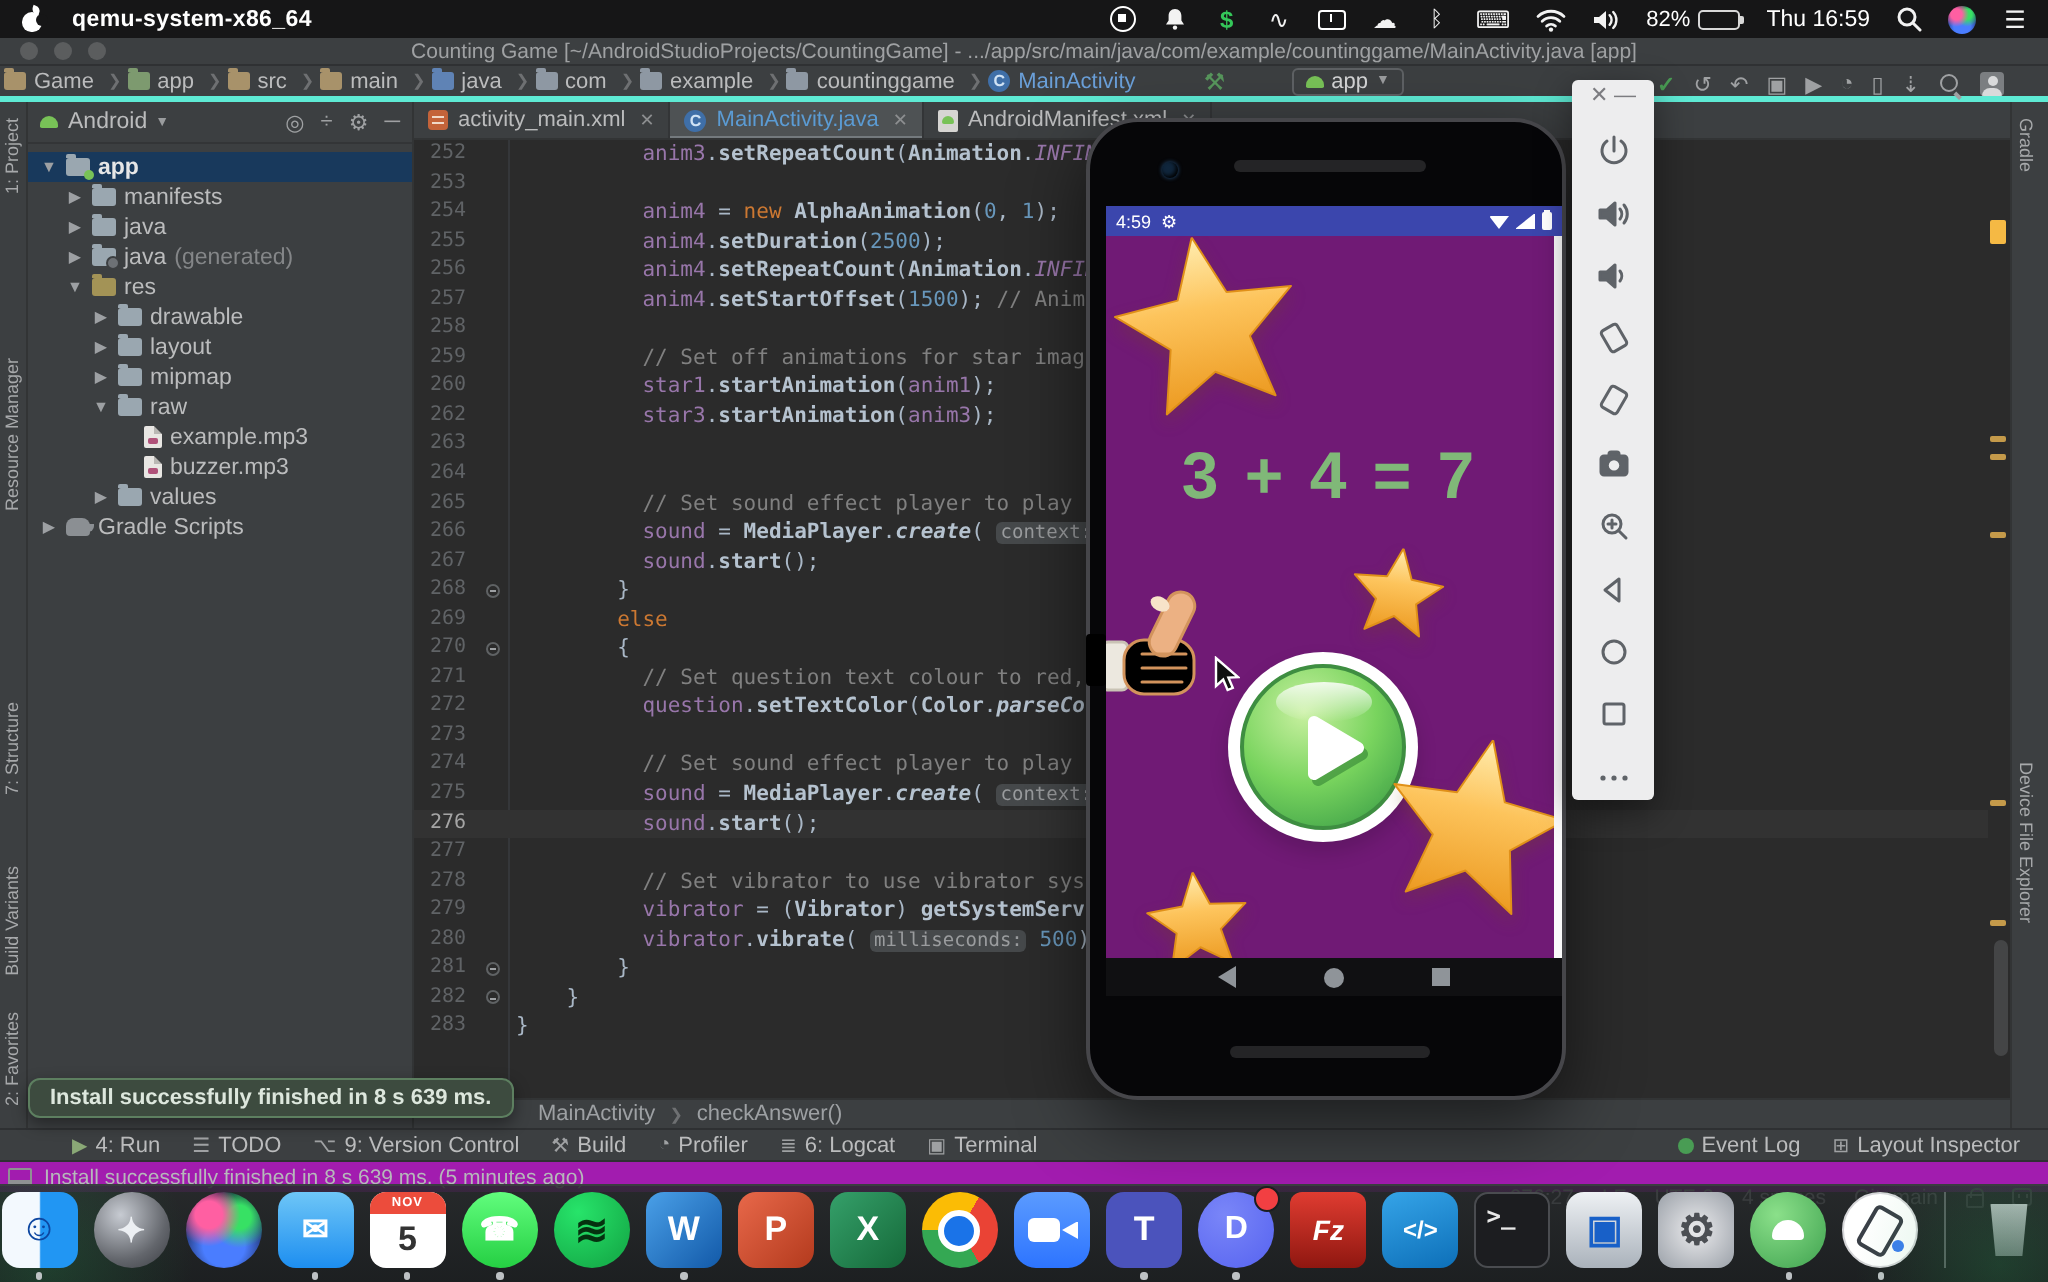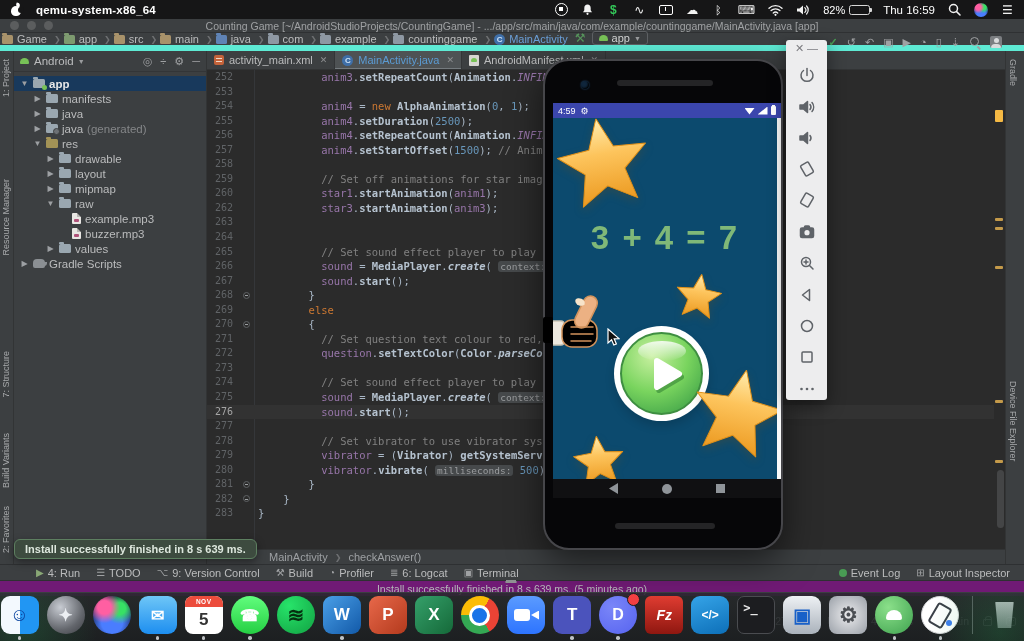--- a/index.html
+++ b/index.html
@@ -33,22 +33,22 @@
   .clock { font-size:11.5px; }
 
   
   #ide { position:absolute; left:0; top:19px; width:1024px; height:573px; background:#3c3f41; }
   #titlebar { position:absolute; left:0; top:0; width:100%; height:14px; background:#3c3f41; border-bottom:1px solid #2f3133;
               display:flex; align-items:center; }
   .lights { display:flex; gap:8px; margin-left:10px; }
   .light { width:9px; height:9px; border-radius:50%; background:#5b5d5e; }
   #titlebar .wtitle { position:absolute; left:0; right:0; text-align:center; font-size:10.5px; color:#9fa1a3; }
 
-  #navbar { position:absolute; left:0; top:14px; width:100%; height:18px; background:#3c3f41; border-bottom:6px solid #5eead4;
-            display:flex; align-items:flex-end; font-size:11px; color:#bbbcbd; }
+  #navbar { position:absolute; left:0; top:14px; width:100%; height:18px; background:#3c3f41; border-bottom:3px solid #5eead4;
+            display:flex; align-items:center; font-size:11px; color:#bbbcbd;gap:27px; }
   #breadcrumbs { display:flex; align-items:center; list-style:none; padding-left:2px; }
   #breadcrumbs li { display:flex; align-items:center; gap:4px; margin-right:3px; }
   #breadcrumbs .chev { color:#6e7072; font-size:8px; margin-left:3px; }
   .crumb-accent { color:#6a9fd8; }
   .mini-folder { width:11px; height:9px; background:#a8926a; border-radius:1.5px; position:relative; }
   .mini-folder::before { content:""; position:absolute; left:0; top:-2px; width:5px; height:2px; background:inherit; border-radius:1px 1px 0 0; }
   .mini-folder.f-module { background:#7d9a6f; }
   .mini-folder.f-java { background:#5f83b5; }
   .mini-folder.f-pkg { background:#8e98a3; }
   .mini-class { width:11px; height:11px; border-radius:50%; background:#3f6fa8; color:#cfe2f5; font-size:8px; font-weight:bold;
@@ -132,22 +132,22 @@
 
   
   #toolwindow-bar { position:absolute; left:0; top:545px; width:100%; height:16px; background:#3c3f41; border-top:1px solid #2e3032;
                     display:flex; align-items:center; font-size:11px; color:#bbbcbd; }
   #tw-left { display:flex; gap:16px; margin-left:36px; }
   #tw-right { display:flex; gap:16px; margin-left:auto; margin-right:14px; }
   .twi { display:flex; align-items:center; gap:4px; }
   .twi .ic { color:#9fa1a3; font-size:10px; }
   .twi .ic.run { color:#8aa876; }
   .gdot { width:8px; height:8px; border-radius:50%; background:#499c54; display:inline-block; }
-  #statusbar { position:absolute; left:0; top:561px; width:100%; height:16px; background:#701a75; border-top:1px solid #2e3032;
-               display:flex; align-items:center; font-size:10.5px; color:#b6b8ba;flex-direction:column; }
+  #statusbar { position:absolute; left:0; top:561px; width:100%; height:16px; background:#a21caf; border-top:1px solid #2e3032;
+               display:flex; align-items:center; font-size:10.5px; color:#b6b8ba; }
   #sb-corner { width:12px; height:9px; border:1.5px solid #8f9193; border-radius:1px; margin:0 6px 0 4px; position:relative; }
   #sb-corner::after { content:""; position:absolute; left:0; bottom:0; width:100%; height:2.5px; background:#8f9193; }
   #sb-right { margin-left:auto; display:flex; gap:14px; margin-right:8px; align-items:center;margin-top:20px; }
   .sb-lock { width:9px; height:7px; border:1.2px solid #9fa1a3; border-radius:1px; position:relative; margin-top:3px; }
   .sb-lock::before { content:""; position:absolute; left:1px; top:-4px; width:5px; height:4px; border:1.2px solid #9fa1a3; border-bottom:none; border-radius:3px 3px 0 0; }
   .sb-face { width:10px; height:9px; border:1.2px solid #9fa1a3; border-radius:2px; position:relative; }
   .sb-face::before { content:""; position:absolute; left:1.5px; top:2px; width:1.5px; height:1.5px; background:#9fa1a3; box-shadow:4px 0 0 #9fa1a3; }
 
   
   #balloon { position:absolute; left:14px; top:539px; z-index:60; background:#3d4b3f; border:1px solid #5d7f60; border-radius:6px;
@@ -163,21 +163,21 @@
   .side-btn { position:absolute; left:-2px; top:256px; width:10px; height:26px; background:#000; border-radius:2px; z-index:6; }
   #screen { position:absolute; left:8px; top:42px; width:228px; height:395px; overflow:hidden; background:#fafafa; }
   #sbar { position:absolute; left:0; top:0; width:100%; height:15px; background:#3b46ad; color:#fff; display:flex; align-items:center;
           font-size:9px; padding:0 5px; gap:5px; }
   #sbar .gear { font-size:9px; }
   #sbar .sb-right { margin-left:auto; display:flex; align-items:center; gap:3px; }
   .sb-wifi { width:10px; height:8px; background:#fff; clip-path:polygon(50% 100%, 0 18%, 100% 18%); border-radius:2px; }
   .sb-signal { width:10px; height:8px; background:#fff; clip-path:polygon(100% 0, 100% 100%, 0 100%); }
   .sb-batt { width:5.5px; height:9px; background:#fff; border-radius:1px; position:relative; }
   .sb-batt::before { content:""; position:absolute; left:1.5px; top:-1.5px; width:2.5px; height:1.5px; background:#fff; }
-  #app-content { position:absolute; left:0; top:15px; width:224px; height:361px; background:#0c4a6e; overflow:hidden; }
+  #app-content { position:absolute; left:0; top:15px; width:224px; height:361px; background:#701a75; overflow:hidden; }
   .star { position:absolute; filter:drop-shadow(0 4px 4px rgba(120,80,10,.25)); }
   #equation { position:absolute; left:0; top:101px; width:100%; text-align:center; font-size:33px; font-weight:bold; color:#80b878; letter-spacing:2px; }
   #thumb { position:absolute; left:-4px; top:176px; }
   #play { position:absolute; left:61px; top:208px; width:95px; height:95px; border-radius:50%; background:#fff;
           box-shadow:0 5px 10px rgba(0,0,0,.15); display:flex; align-items:center; justify-content:center; }
   #play .pg { width:83px; height:83px; border-radius:50%; border:2px solid #3e8e41; position:relative;
               background:radial-gradient(circle at 38% 28%, #c8f0a0, #79d45e 48%, #46a84b 85%); }
   #play .gloss { position:absolute; left:16px; top:7px; width:48px; height:20px; border-radius:50%;
                  background:linear-gradient(rgba(255,255,255,.85), rgba(255,255,255,0)); }
   #play svg { position:absolute; left:22px; top:20px; }

